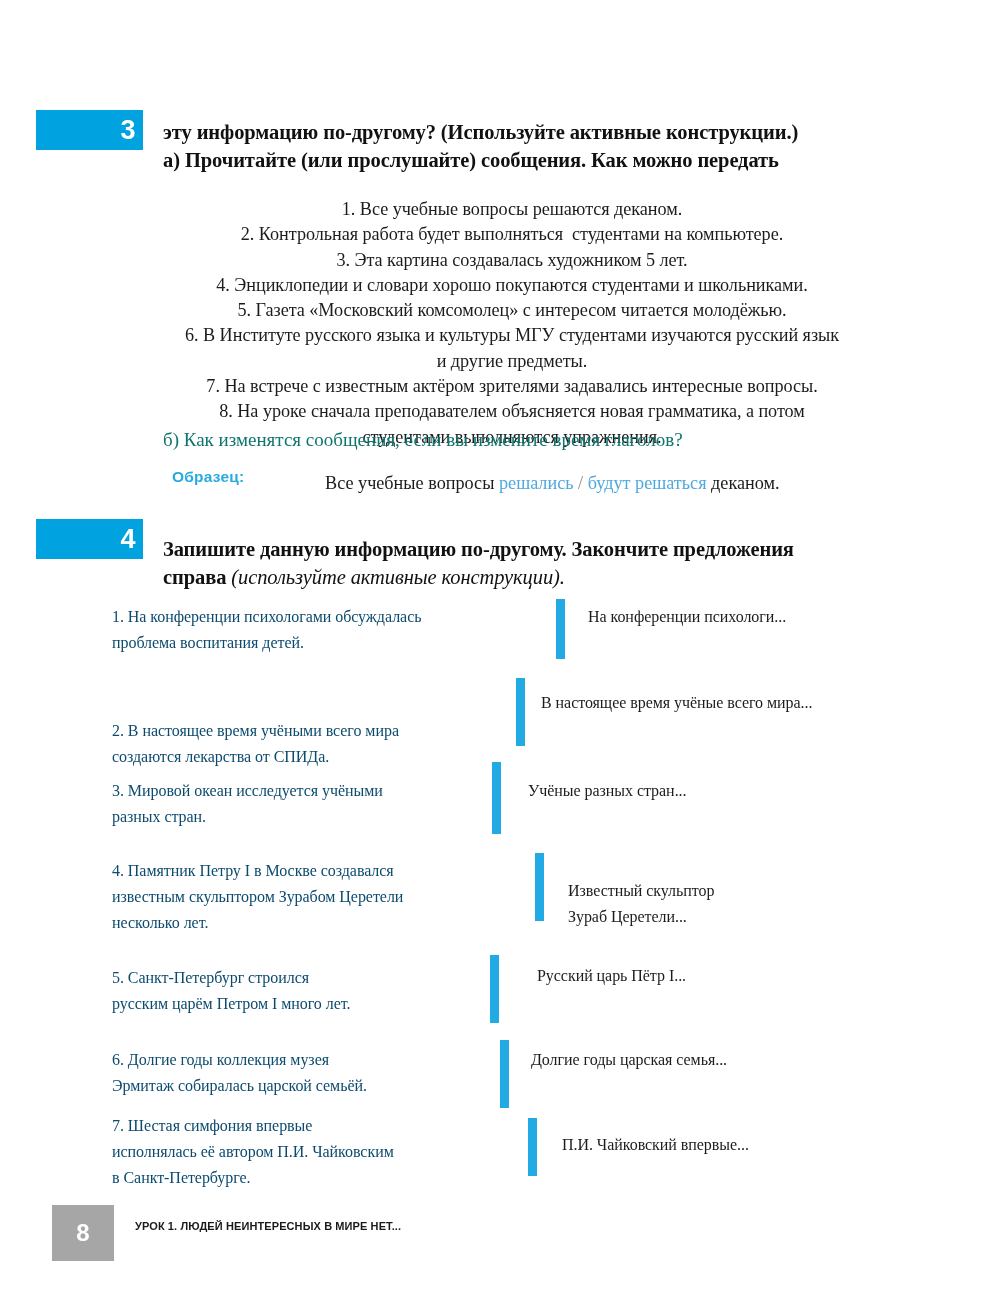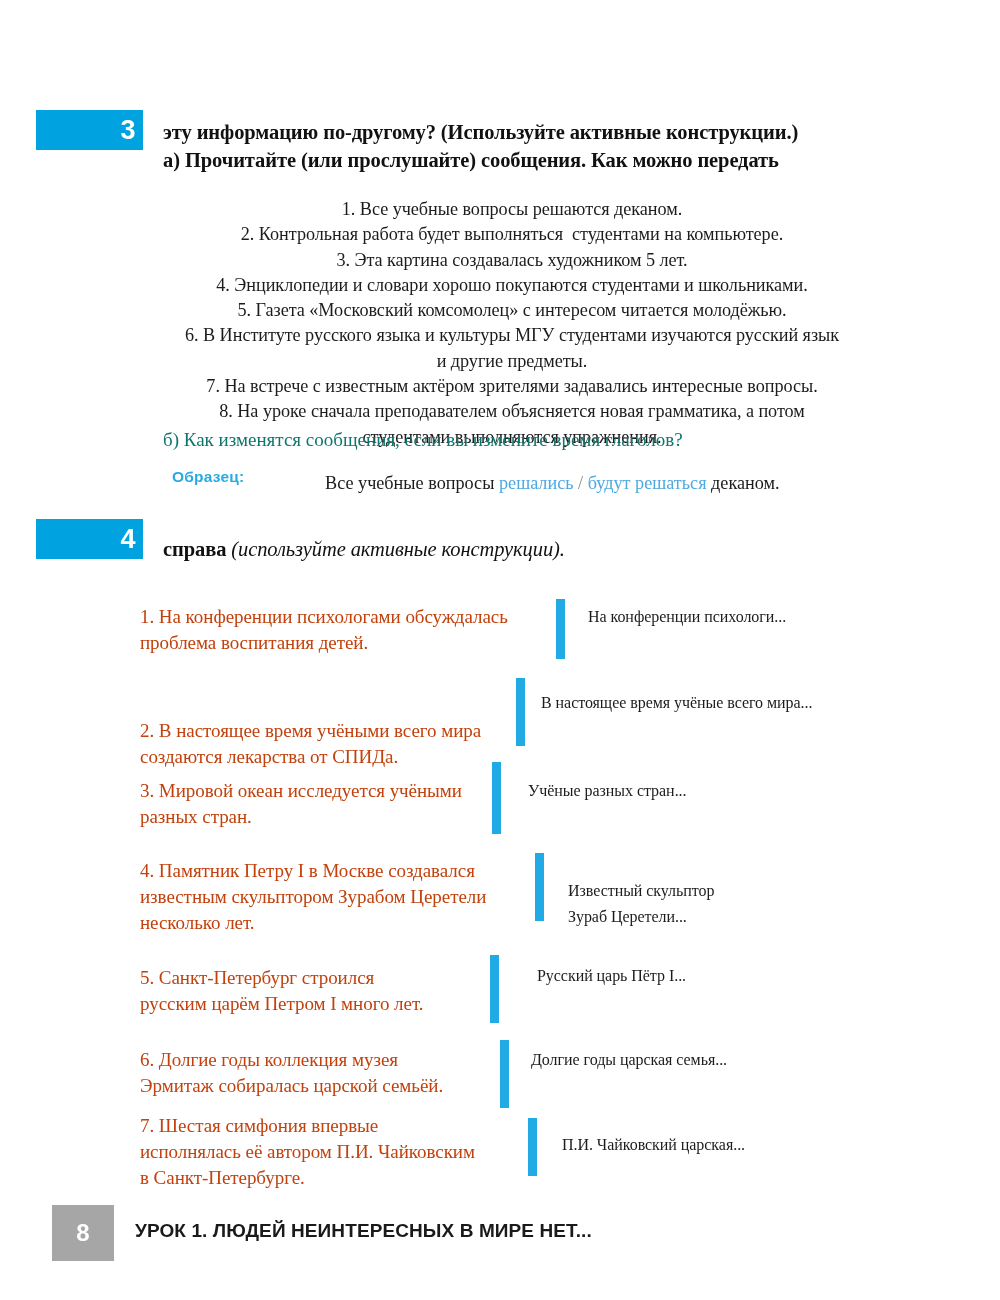--- a/index.html
+++ b/index.html
@@ -80,25 +80,24 @@
   .example-text {
     position: absolute;
     font-size: 18.2px;
     color: #1c1c1c;
     white-space: nowrap;
   }
   .hl { color: #4FA9DE; }
   .sep { color: #8d8d8d; }
   .ex-left {
     position: absolute;
-    font-size: 19px;
+    font-size: 16px;
     line-height: 26px;
-    color: #c2410c;
+    color: #0c4a6e;
     letter-spacing: -0.05px;
-    margin-left: 28px;
   }
   .ex-right {
     position: absolute;
     font-size: 16px;
     line-height: 26px;
     color: #1c1c1c;
     letter-spacing: -0.05px;
   }
   .ex-bar {
     position: absolute;
@@ -124,21 +123,21 @@
     font-size: 24px;
     color: #ffffff;
     line-height: 1;
   }
   .footer-title {
     position: absolute;
     left: 135px;
     top: 1220px;
     font-family: "Liberation Sans", "DejaVu Sans", sans-serif;
     font-weight: bold;
-    font-size: 19px;
+    font-size: 11px;
     letter-spacing: 0.1px;
     color: #1a1a1a;
   }
 </style>
 </head>
 <body>
 
 <div class="badge" style="top:110px;">
   <span class="badge-num">3</span>
 </div>
@@ -166,20 +165,21 @@
 <div class="example-label" style="left:172px; top:468px;">Образец:</div>
 <div class="example-text" style="left:325px; top:473px;">
   <span>Все учебные вопросы </span><span class="hl">решались</span><span class="sep"> / </span><span class="hl">будут решаться</span><span> деканом.</span>
 </div>
 
 <div class="badge" style="top:519px;">
   <span class="badge-num">4</span>
 </div>
 
 <div class="task-head" style="left:163px; top:535px; width:770px;">
+  <div>Запишите данную информацию по-другому. Закончите предложения</div>
   <div><span>справа</span><span style="font-weight:normal; font-style:italic;"> (используйте активные конструкции).</span></div>
 </div>
 
 <div class="ex-left" style="left:112px; top:604px; width:420px; white-space:pre-line;">1. На конференции психологами обсуждалась
 проблема воспитания детей.</div>
 <div class="ex-bar" style="left:556px; top:599px; height:60px;"></div>
 <div class="ex-right" style="left:588px; top:604px; width:330px; white-space:pre-line;">На конференции психологи...</div>
 
 <div class="ex-left" style="left:112px; top:718px; width:420px; white-space:pre-line;">2. В настоящее время учёными всего мира
 создаются лекарства от СПИДа.</div>
@@ -205,18 +205,18 @@
 
 <div class="ex-left" style="left:112px; top:1047px; width:420px; white-space:pre-line;">6. Долгие годы коллекция музея
 Эрмитаж собиралась царской семьёй.</div>
 <div class="ex-bar" style="left:500px; top:1040px; height:68px;"></div>
 <div class="ex-right" style="left:531px; top:1047px; width:350px; white-space:pre-line;">Долгие годы царская семья...</div>
 
 <div class="ex-left" style="left:112px; top:1113px; width:430px; white-space:pre-line;">7. Шестая симфония  впервые
 исполнялась её автором П.И. Чайковским
 в Санкт-Петербурге.</div>
 <div class="ex-bar" style="left:528px; top:1118px; height:58px;"></div>
-<div class="ex-right" style="left:562px; top:1132px; width:340px; white-space:pre-line;">П.И. Чайковский царская...</div>
+<div class="ex-right" style="left:562px; top:1132px; width:340px; white-space:pre-line;">П.И. Чайковский впервые...</div>
 
 <div class="footer-box">
   <span class="footer-page">8</span>
 </div>
 <div class="footer-title">УРОК 1. ЛЮДЕЙ НЕИНТЕРЕСНЫХ В МИРЕ НЕТ...</div>
 
 </body></html>

